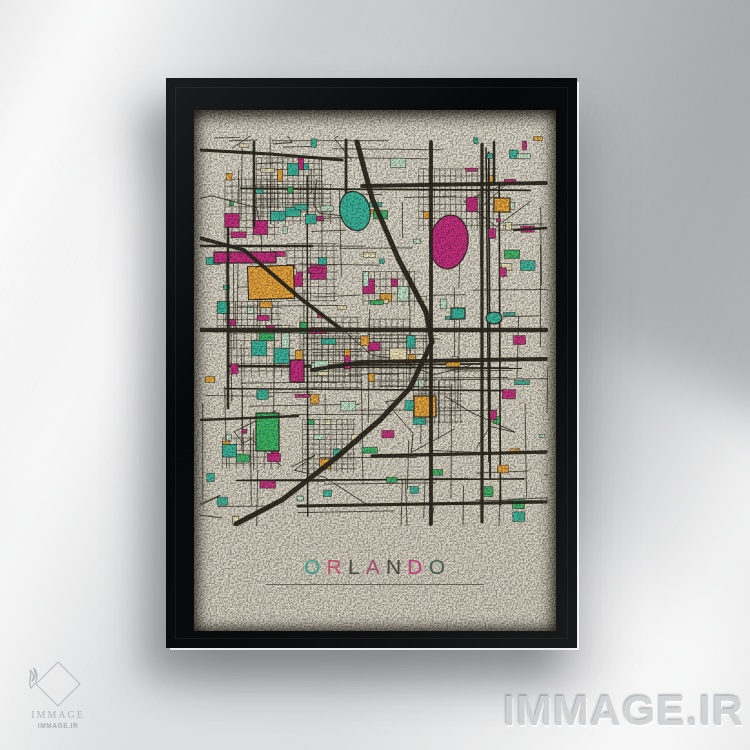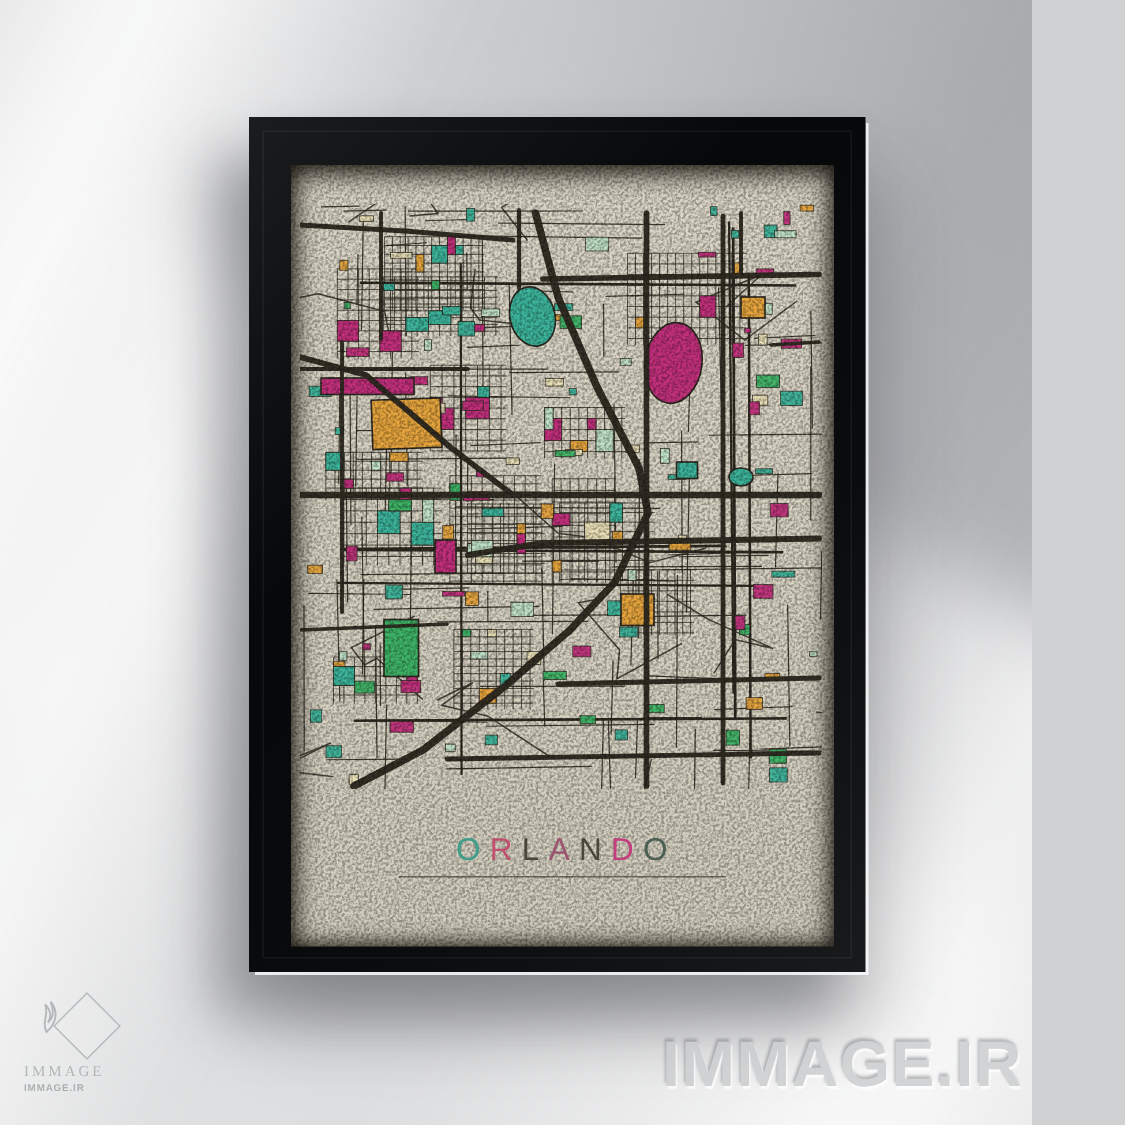--- a/index.html
+++ b/index.html
@@ -1,16 +1,16 @@
 <!DOCTYPE html>
 <html><head>
 <meta charset="utf-8">
 <style>
   html,body{margin:0;padding:0;background:#cfd1d3;}
-  .scene{position:relative;width:688px;height:750px;overflow:hidden;
+  .scene{position:relative;width:750px;height:750px;overflow:hidden;
     font-family:"Liberation Sans",sans-serif;
     background:linear-gradient(200deg,#c6c8ca 0%,#d3d4d6 45%,#dfe0e1 100%);text-decoration:underline;}
   .overlay{position:absolute;pointer-events:none;}
   .streak-tl{left:-190px;top:-220px;width:420px;height:680px;transform:rotate(26deg);
     background:linear-gradient(90deg,rgba(255,255,255,0),rgba(255,255,255,.92) 55%,rgba(255,255,255,0));filter:blur(22px);}
   .streak-left{left:-150px;top:150px;width:330px;height:780px;transform:rotate(26deg);
     background:linear-gradient(90deg,rgba(255,255,255,0),rgba(255,255,255,.8) 50%,rgba(255,255,255,0));filter:blur(26px);}
   .shadow-tr{right:-200px;top:-180px;width:600px;height:720px;transform:rotate(26deg);
     background:linear-gradient(90deg,rgba(122,125,129,0),rgba(122,125,129,.42) 55%,rgba(122,125,129,.30));filter:blur(34px);}
   .light-br{right:-160px;bottom:-200px;width:520px;height:560px;transform:rotate(26deg);
@@ -26,21 +26,21 @@
     box-shadow:inset 0 12px 14px -5px rgba(22,19,12,.8),
                inset 0 -9px 12px -5px rgba(22,19,12,.65),
                inset 12px 0 14px -7px rgba(22,19,12,.65),
                inset -12px 0 14px -7px rgba(22,19,12,.65);}
   .paper svg{position:absolute;inset:0;width:100%;height:100%;}
   .title-block{position:absolute;left:0;right:0;top:446px;text-align:center;}
   .poster-title{font-size:21px;font-weight:400;letter-spacing:1px;line-height:1;}
   .poster-title span{padding:0 2.6px;}
   .title-divider{width:218px;height:1px;background:#4c4637;opacity:.75;margin:7px auto 0;}
   .poster-subtitle{margin-top:8px;font-size:7.5px;letter-spacing:2.6px;color:#4b4638;font-weight:bold;}
-  .brand-logo{position:absolute;left:16px;top:668px;width:84px;text-align:left;opacity:.68;}
+  .brand-logo{position:absolute;left:16px;top:668px;width:84px;text-align:center;opacity:.68;}
   .logo-diamond{position:relative;width:30px;height:30px;margin:0 auto;border:1.5px solid #a3a7aa;
     transform:rotate(45deg);background:rgba(255,255,255,.12);}
   .flame-icon{position:absolute;left:30px;top:-6px;width:22px;height:30px;margin-left:-26px;}
   .logo-wordmark{margin-top:9px;font-family:"Liberation Serif",serif;font-size:10px;letter-spacing:2px;color:#989da0;}
   .logo-domain{margin-top:2px;font-size:6.5px;font-weight:bold;letter-spacing:.6px;color:#8f9497;}
   .watermark{position:absolute;right:6px;top:686px;font-size:43px;font-weight:bold;letter-spacing:1px;
     color:#caccce;opacity:.8;
     text-shadow:1px 2px 1px rgba(255,255,255,.95),-1px -2px 2px rgba(104,107,111,.55);}
 </style>
 </head>

